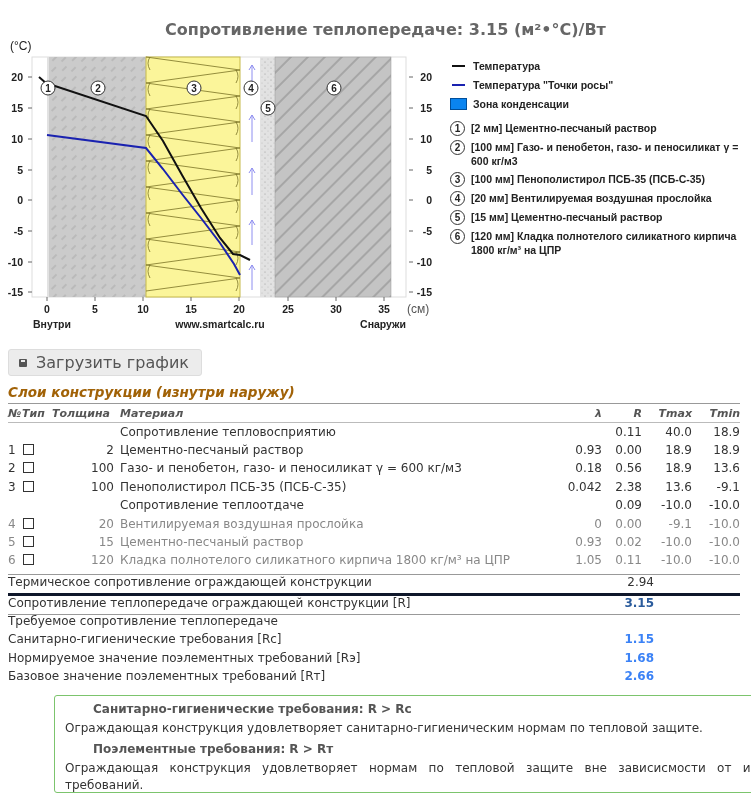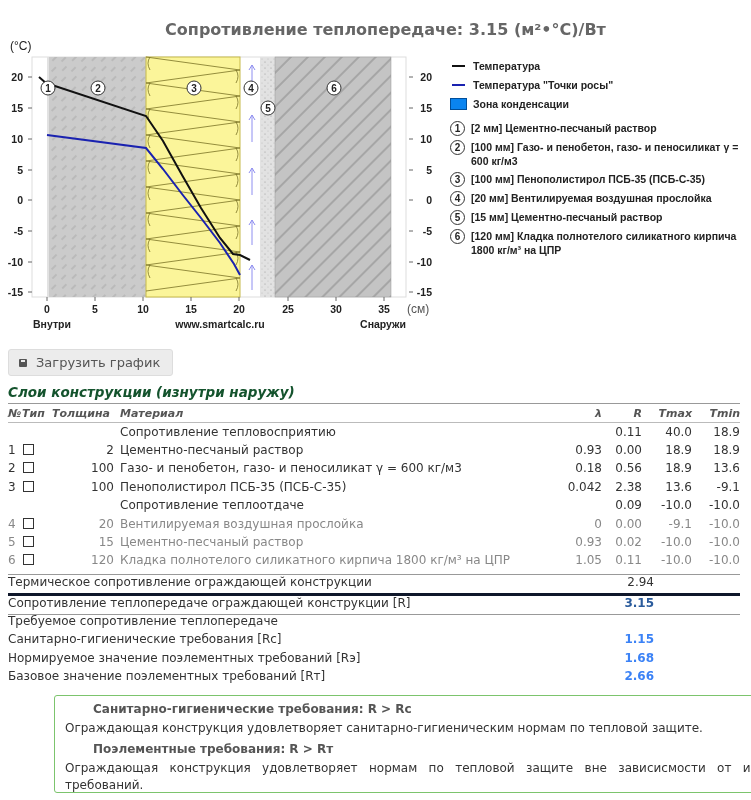--- a/index.html
+++ b/index.html
@@ -6,24 +6,24 @@
   body { width: 751px; height: 800px; background: #fff; font-family: "DejaVu Sans", sans-serif; color: #333; position: relative; overflow: hidden; }
   .title { position: absolute; top: 20px; left: 0; width: 751px; text-align: center; font-size: 16px; font-weight: bold; color: #666; padding-left: 20px; }
   .chart { position: absolute; left: 0; top: 30px; width: 440px; height: 310px; }
   .legend { position: absolute; left: 450px; top: 56px; width: 305px; font-family: "Liberation Sans", sans-serif; font-size: 10.5px; font-weight: bold; color: #222; }
   .legend .li { display: flex; align-items: center; height: 19px; }
   .legend .line { width: 13px; height: 2px; margin: 0 8px 0 2px; }
   .legend .box { width: 17px; height: 12px; background: #0a84f0; border: 1px solid #004e9a; margin-right: 6px; }
   .legend .num { display: inline-flex; width: 15px; height: 15px; border: 1px solid #333; border-radius: 50%; align-items: center; justify-content: center; font-size: 10px; margin-right: 6px; flex: 0 0 15px; background:#fff; }
   .legend .lay { display: flex; align-items: flex-start; line-height: 14px; margin-bottom: 4px; }
   .legend .lay.l1 { margin-top: 8px; }
-  .btn { position: absolute; left: 8px; top: 349px; height: 27px; padding: 0 12px 0 10px; background: #ececec; border: 1px solid #ddd; border-radius: 3px; font-size: 13px; color: #555; display: flex; align-items: center; cursor: pointer; }
+  .btn { position: absolute; left: 8px; top: 349px; height: 27px; padding: 0 12px 0 10px; background: #ececec; border: 1px solid #ddd; border-radius: 3px; font-size: 16px; color: #555; display: flex; align-items: center; cursor: pointer; }
   .btn .ic { width: 8px; height: 8px; background: #555; margin-right: 9px; position: relative; border-radius: 1px; }
   .btn .ic:after { content: ""; position: absolute; left: 2px; top: 1px; width: 4px; height: 2px; background: #ececec; }
-  .sec-title { position: absolute; left: 8px; top: 384px; font-size: 13.5px; font-weight: bold; font-style: italic; color: #14532d; }
+  .sec-title { position: absolute; left: 8px; top: 384px; font-size: 13.5px; font-weight: bold; font-style: italic; color: #a16207; }
   table { position: absolute; left: 8px; top: 403px; width: 732px; border-collapse: collapse; font-size: 12px; }
   th { font-style: italic; font-weight: bold; color: #555; font-size: 11px; height: 19px; text-align: left; border-top: 1px solid #999; border-bottom: 1px solid #bbb; white-space: nowrap; }
   td { height: 18.4px; white-space: nowrap; color: #333; }
   td.r, th.r { text-align: right; }
   tr.dim td { color: #888; }
   .chk { display: inline-block; width: 11px; height: 11px; border: 1px solid #333; vertical-align: -1px; margin-left: 1px; }
   .sum { position: absolute; left: 8px; width: 732px; font-size: 12px; height: 19px; display: flex; align-items: flex-start; }
   .sum .v { position: absolute; left: 606px; width: 40px; text-align: right; }
   .blue { color: #2a5b9c; font-weight: bold; }
   .green { color: #3b82f6; font-weight: bold; }

